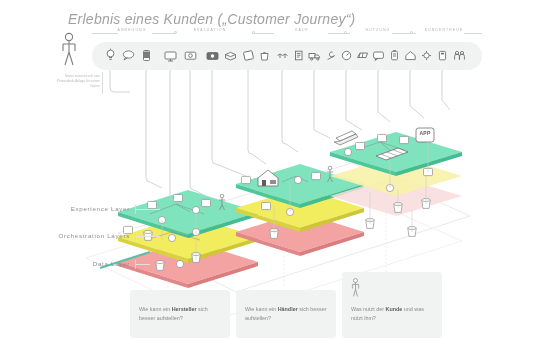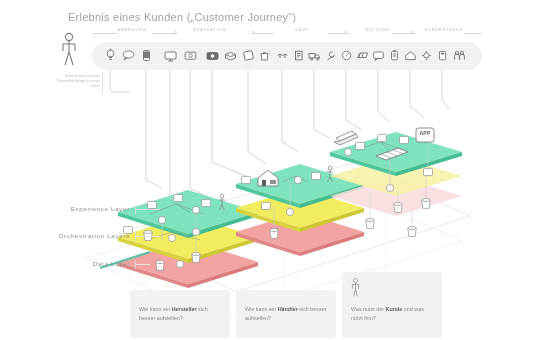--- a/index.html
+++ b/index.html
@@ -8,21 +8,21 @@
     background:#ffffff;
     font-family:"Liberation Sans", sans-serif;
     color:#8a8a8a;
     position:relative;
   }
   #stage{position:absolute;inset:0;width:542px;height:340px;}
 
   
   .title{
     position:absolute;left:68px;top:11px;
-    font-size:11px;letter-spacing:.25px;color:#a2a2a2;white-space:nowrap;
+    font-size:14px;letter-spacing:.25px;color:#a2a2a2;white-space:nowrap;font-style:italic;
   }
 
   
   .strip{
     position:absolute;left:92px;top:42px;width:390px;height:28px;
     background:#f1f2f2;border-radius:14px;
   }
   .phase-rail{position:absolute;left:92px;top:28px;width:390px;height:12px;}
   .phase-seg{
     position:absolute;top:5px;height:1px;background:#d8d8d8;

